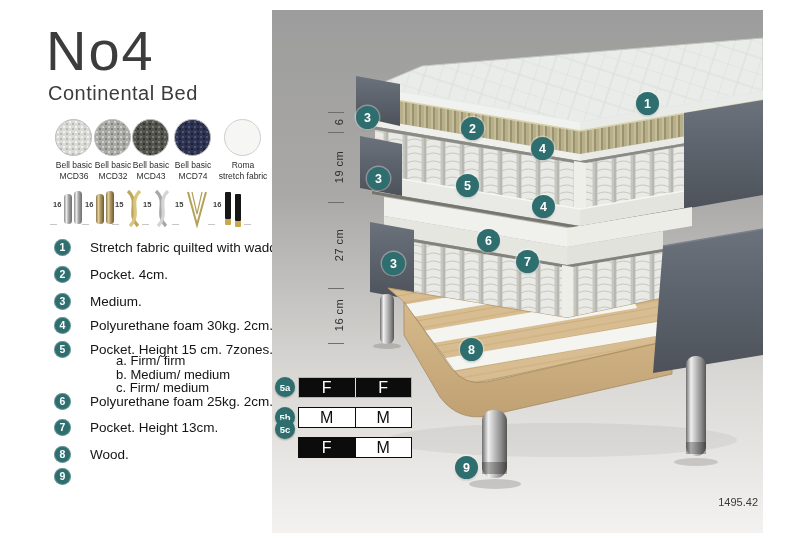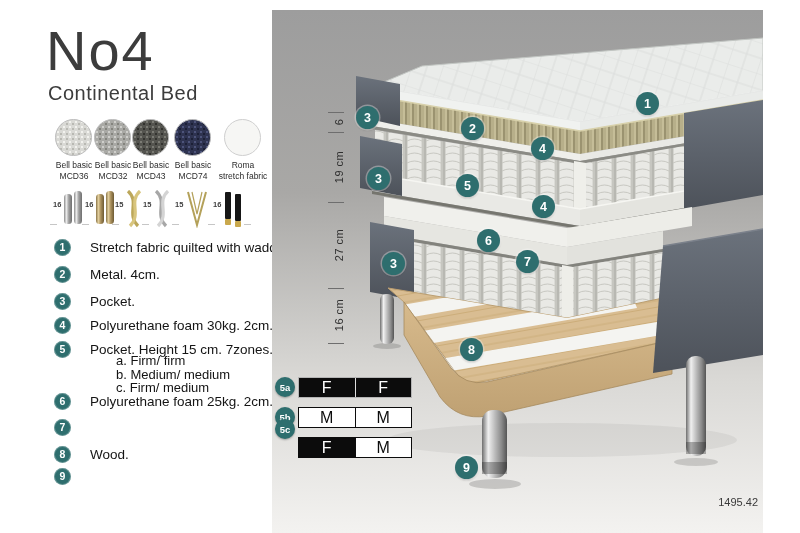--- a/index.html
+++ b/index.html
@@ -168,45 +168,46 @@
   <div class="abs ldash" style="left:244px"></div>
 </div>
 
 <div>
   <div class="abs pitem" style="top:238px">
     <span class="pbadge">1</span>
     <span class="ptext">Stretch fabric quilted with wadding.</span>
     </div>
   <div class="abs pitem" style="top:265px">
     <span class="pbadge">2</span>
-    <span class="ptext">Metal. 4cm.</span>
+    <span class="ptext">Pocket. 4cm.</span>
     </div>
   <div class="abs pitem" style="top:292px">
     <span class="pbadge">3</span>
-    <span class="ptext">Pocket.</span>
+    <span class="ptext">Medium.</span>
     </div>
   <div class="abs pitem" style="top:316px">
     <span class="pbadge">4</span>
     <span class="ptext">Polyurethane foam 30kg. 2cm.</span>
     </div>
   <div class="abs pitem" style="top:340px">
     <span class="pbadge">5</span>
     <span class="ptext">Pocket. Height 15 cm. 7zones. Option:</span>
     </div>
   <div class="abs popts" style="left:116px; top:354px">
     <div>a. Firm/ firm</div>
     <div>b. Medium/ medium</div>
     <div>c. Firm/ medium</div>
   </div>
   <div class="abs pitem" style="top:392px">
     <span class="pbadge">6</span>
     <span class="ptext">Polyurethane foam 25kg. 2cm.</span>
     </div>
   <div class="abs pitem" style="top:418px">
     <span class="pbadge">7</span>
+    <span class="ptext">Pocket. Height 13cm.</span>
     </div>
   <div class="abs pitem" style="top:445px">
     <span class="pbadge">8</span>
     <span class="ptext">Wood.</span>
     </div>
   <div class="abs pitem" style="top:467px">
     <span class="pbadge">9</span>
     </div>
 </div>
 

